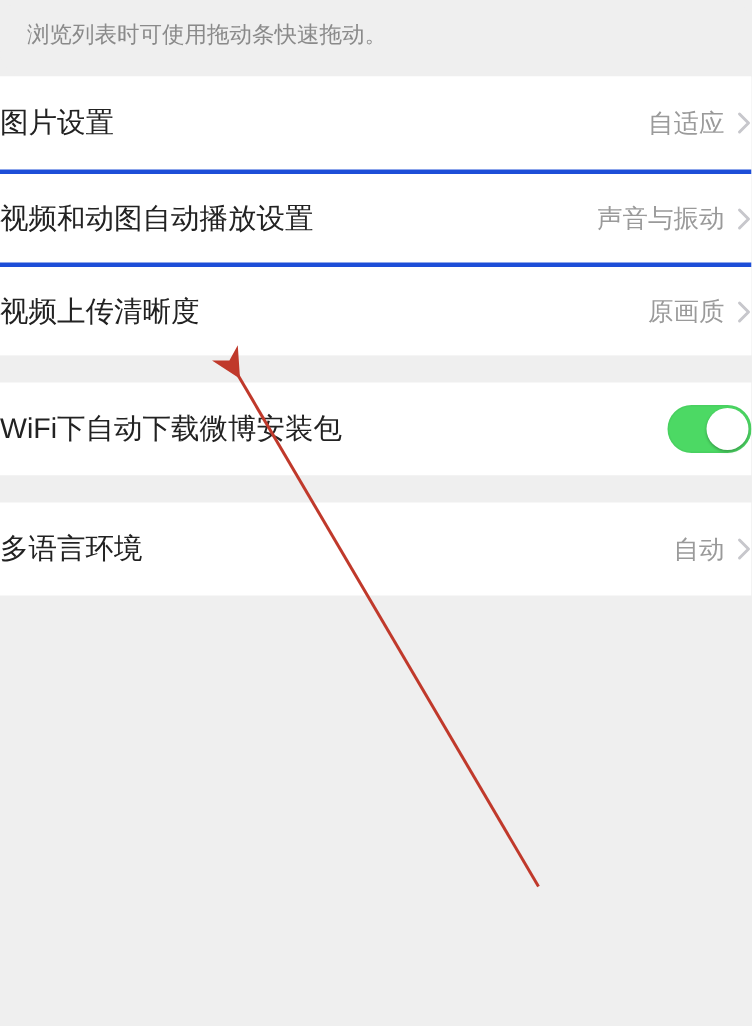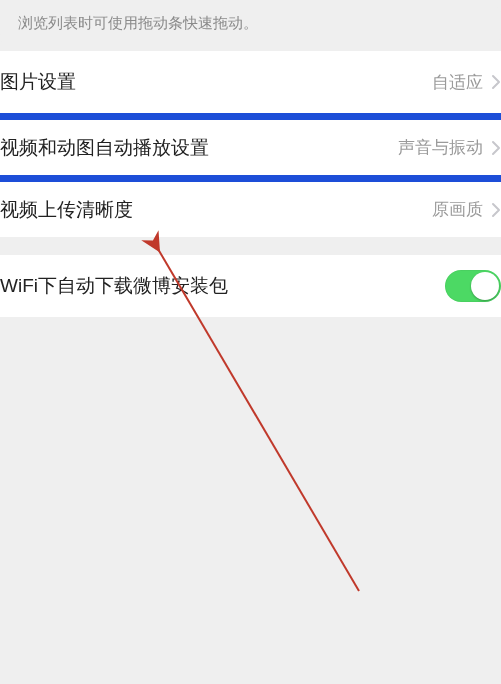--- a/index.html
+++ b/index.html
@@ -20,21 +20,21 @@
     }
     .section { background: #fff; }
     .row {
       display: flex;
       align-items: center;
       justify-content: space-between;
       padding: 0 0;
       height: 62px;
       background: #fff;
     }
-    .row + .row { border-top: 7px solid #1d4ed8; }
+    .row + .row { border-top: 3px solid #1d4ed8; }
     .gap { height: 18px; background: #efefef; }
     .label {
       font-size: 19px;
       color: #222;
     }
     .right { display: flex; align-items: center; }
     .value {
       font-size: 17px;
       color: #9a9a9a;
       margin-right: 8px;
@@ -114,20 +114,31 @@
       <div class="toggle">
         <div class="knob"></div>
       </div>
     </div>
   </div>
 </div>
 
 <div class="gap"></div>
 
 <div class="section">
+  <div class="row">
+    <div class="label">多语言环境</div>
+    <div class="right">
+      <span class="value">自动</span>
+      <span class="chevron">
+        <svg width="10" height="16" viewBox="0 0 10 16">
+            <polyline points="2,2 8,8 2,14" fill="none" stroke="#c7c7cc" stroke-width="2" stroke-linecap="round" stroke-linejoin="round"></polyline>
+          </svg>
+      </span>
+    </div>
+  </div>
 </div>
 
 <svg class="arrow-overlay" viewBox="0 0 501 684">
   <defs>
     <marker id="ah" markerWidth="10" markerHeight="10" refX="2" refY="5" orient="auto">
       <path d="M0,5 L10,0 L7,5 L10,10 Z" fill="#c0392b"></path>
     </marker>
   </defs>
   <line x1="359" y1="591" x2="158" y2="249" stroke="#c0392b" stroke-width="2" marker-end="url(#ah)"></line>
 </svg>

